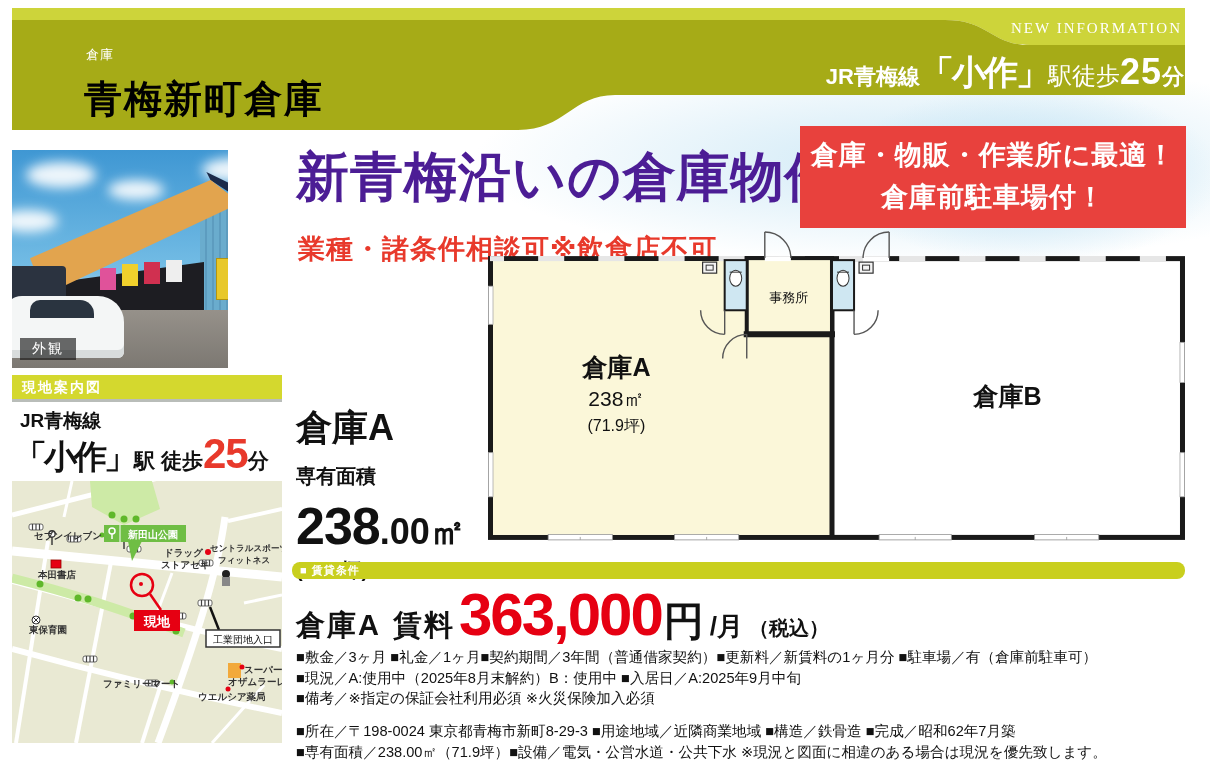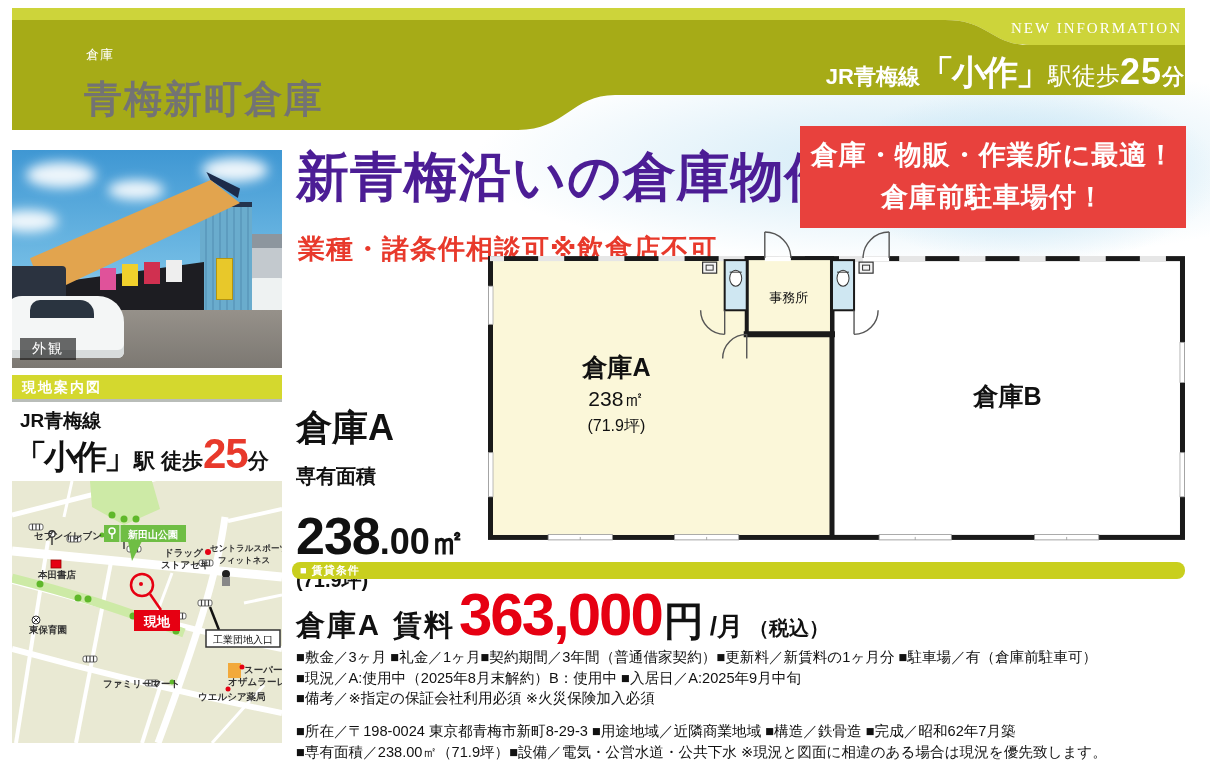--- a/index.html
+++ b/index.html
@@ -2,37 +2,37 @@
 <html><head>
 <meta charset="utf-8">
 <style>
   * { margin:0; padding:0; box-sizing:border-box; }
   body { background:#fff; font-family:"Liberation Sans","DejaVu Sans",sans-serif; }
   .page { position:relative; width:1210px; height:762px; background:#fff; overflow:hidden; }
 
   
   .header-svg { position:absolute; left:0; top:0; z-index:2; }
   .hdr-category { position:absolute; left:86px; top:46px; color:#fff; font-size:13px; font-weight:normal; z-index:3; letter-spacing:1px;}
-  .hdr-title { position:absolute; left:84px; top:74px; color:#737373; font-size:38px; font-weight:bold; z-index:3; letter-spacing:2px;}
+  .hdr-title { position:absolute; left:84px; top:74px; color:#000000; font-size:38px; font-weight:bold; z-index:3; letter-spacing:2px;}
   .hdr-newinfo { position:absolute; right:28px; top:20px; color:#fff; font-family:"Liberation Serif","DejaVu Serif",serif; font-size:15px; letter-spacing:2px; z-index:3;}
   .hdr-access { position:absolute; right:26px; top:50px; z-index:3; color:#fff; display:flex; align-items:baseline; white-space:nowrap;}
   .hdr-access .s1 { font-size:22px; font-weight:bold; }
   .hdr-access .s2 { font-size:34px; font-weight:bold; letter-spacing:-2px;}
   .hdr-access .s3 { font-size:24px; font-weight:normal;text-align:center; }
   .hdr-access .s4 { font-size:36px; font-weight:bold; letter-spacing:1px;}
   .hdr-access .s5 { font-size:22px; font-weight:bold; }
 
   
   .sky1 { position:absolute; left:470px; top:75px; width:740px; height:190px;
           background:radial-gradient(ellipse at 60% 45%, #cfe9f6 0%, rgba(255,255,255,0) 70%); z-index:0;}
   .sky2 { position:absolute; left:850px; top:90px; width:360px; height:170px;
           background:radial-gradient(ellipse at 50% 50%, #c2e3f4 0%, rgba(255,255,255,0) 75%); z-index:0;}
 
   
-  .photo { position:absolute; left:12px; top:150px; width:270px; height:218px; overflow:hidden; z-index:1;
+  .photo { position:absolute; left:12px; top:150px; width:216px; height:218px; overflow:hidden; z-index:1;
            background:linear-gradient(#3f97d3 0%, #74bde5 55%, #c2e4f4 75%, #cfe8f2 100%);font-family:Liberation Serif, serif; }
   .cloud { position:absolute; background:#fff; border-radius:50%; filter:blur(6px); opacity:.9; }
   .p-house { position:absolute; left:198px; top:92px; width:75px; height:70px; background:#c3c9ce; }
   .p-house-roof { position:absolute; left:194px; top:84px; width:82px; height:14px; background:#8d969e; }
   .p-truck2 { position:absolute; left:238px; top:128px; width:36px; height:34px; background:#eef2f2; border-radius:4px 6px 0 0; }
   .p-roof { position:absolute; left:18px; top:30px; width:210px; height:115px; background:#e2a44e;
             clip-path:polygon(0 68%, 86% 0, 100% 20%, 7% 100%); }
   .p-rooftrim { position:absolute; left:18px; top:22px; width:210px; height:118px; background:#1c2b4a;
             clip-path:polygon(84% 0, 100% 14%, 99% 22%, 86% 7%); }
   .p-gable { position:absolute; left:188px; top:52px; width:52px; height:122px;
@@ -69,21 +69,21 @@
   .catch-sub { position:absolute; left:298px; top:200px; font-size:27px; font-weight:bold; color:#e8392b;
                letter-spacing:1px; z-index:1; white-space:nowrap;margin-top:31px;}
   .high-box { position:absolute; left:800px; top:126px; width:386px; height:102px; background:#e8413d;
               color:#fff; font-size:27px; font-weight:bold; text-align:center; z-index:1;
               display:flex; flex-direction:column; justify-content:center; line-height:1.55; letter-spacing:1px;}
   .plan-svg { position:absolute; left:488px; top:220px; z-index:1; }
 
   .unit { position:absolute; left:296px; top:404px; z-index:1; color:#111;}
   .unit .u-name { font-size:36px; font-weight:bold; }
   .unit .u-lab { font-size:20px; font-weight:bold; margin-top:10px;}
-  .unit .u-area { margin-top:16px; white-space:nowrap;}
+  .unit .u-area { margin-top:6px; white-space:nowrap;}
   .unit .u-int { font-size:52px; font-weight:bold; letter-spacing:-1px;}
   .unit .u-rest { font-size:36px; font-weight:bold; }
   .unit .u-tsubo { font-size:20px; font-weight:bold; margin-top:0px;}
 
   .band { position:absolute; left:292px; width:893px; height:17px; background:#c9cf1e; color:#fff;
           font-size:11px; font-weight:bold; line-height:17px; padding-left:8px; letter-spacing:1px; z-index:1;}
   .band1 { top:562px;border-radius:8px; } .band2 { top:701px; }
 
   .rent { position:absolute; left:296px; top:580px; display:flex; align-items:baseline; white-space:nowrap; color:#111; z-index:1;}
   .rent .r-unit { font-size:29px; font-weight:bold; letter-spacing:2px;}

